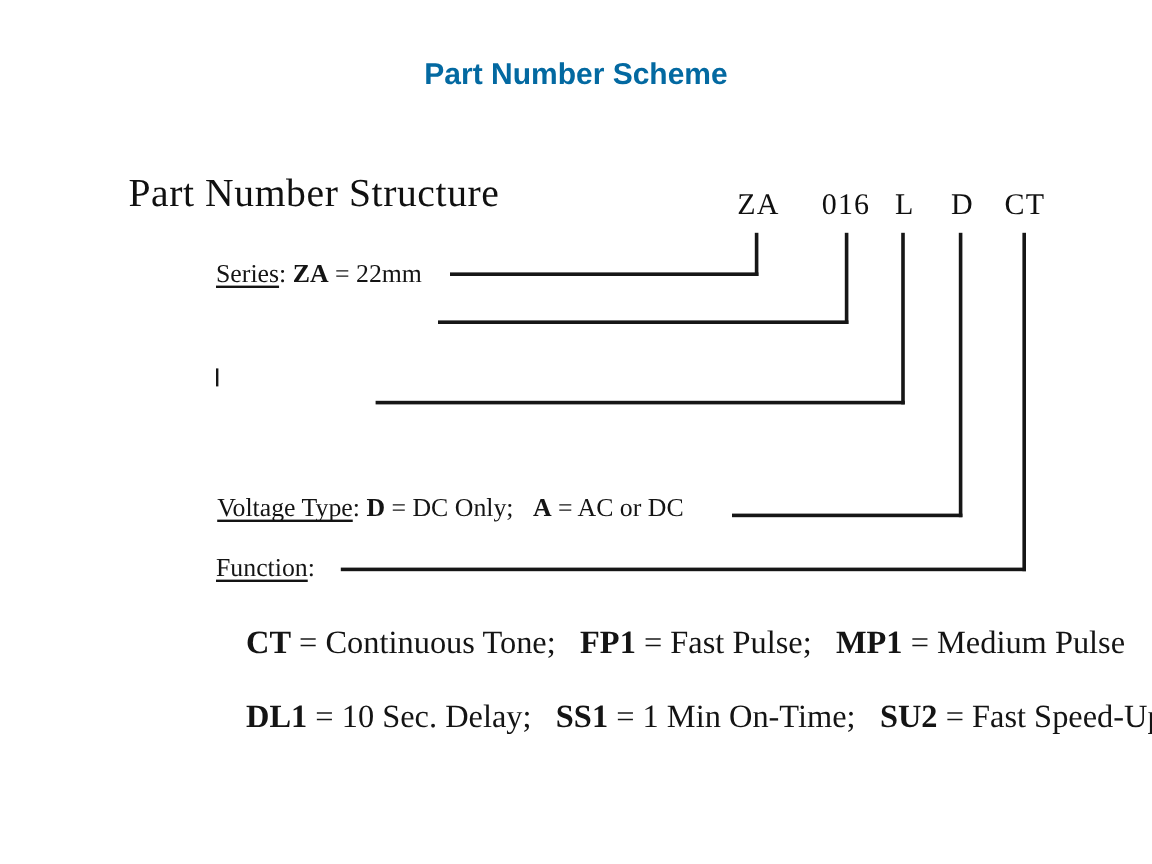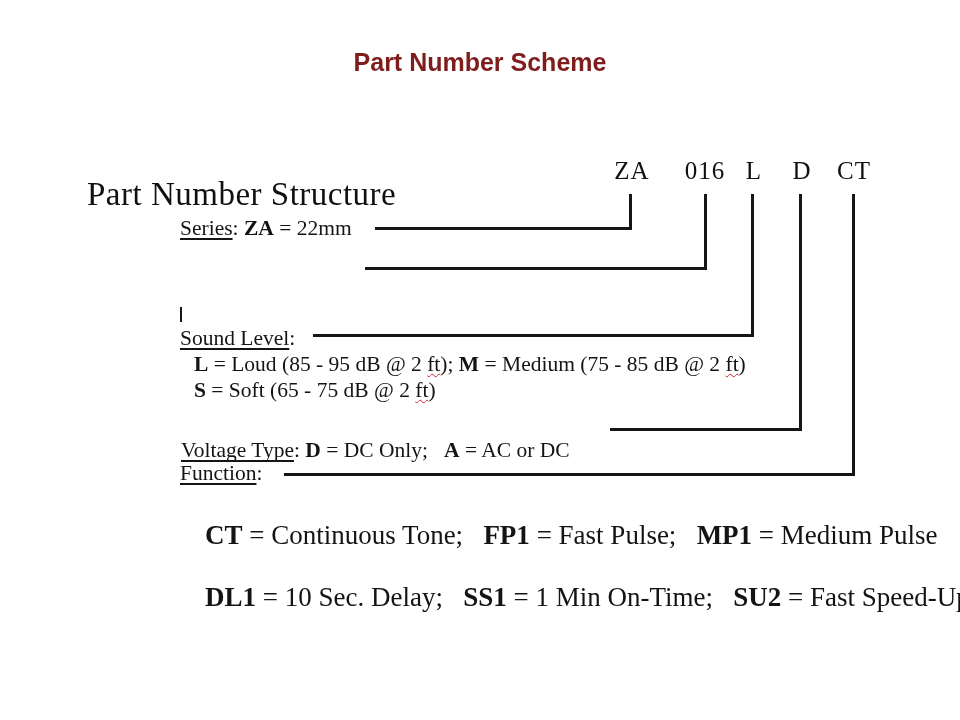--- a/index.html
+++ b/index.html
@@ -9,39 +9,39 @@
     background:#ffffff;
     overflow:hidden;
     font-family:"Liberation Serif", serif;
     color:#141414;
   }
   
   .abs{position:absolute;white-space:pre;}
   #title{
     top:48px;left:0;width:960px;text-align:center;
     font-family:"Liberation Sans", sans-serif;
-    font-weight:bold;font-size:25px;color:#7f1d1d;
+    font-weight:bold;font-size:25px;color:#0369a1;
   }
   #heading{
-    top:144px;left:87px;
-    font-size:33px;letter-spacing:.5px;color:#101010;margin-top:32px;
+    top:144px;left:107px;
+    font-size:33px;letter-spacing:.5px;color:#101010;
   }
   .pn-seg{
     position:absolute;top:157px;
     transform:translateX(-50%);
     font-size:25px;letter-spacing:1px;color:#101010;
   }
   .row{font-size:21.5px;line-height:24px;}
   #series-row      {top:216px;left:180px;}
   #maxv-label      {top:259px;left:180px;}
   #maxv-values     {top:283px;left:180px;}
   #sound-label     {top:326px;left:180px;}
   #sound-row1      {top:352px;left:194px;}
   #sound-row2      {top:378px;left:194px;}
-  #volt-row        {top:438px;left:181px;}
+  #volt-row        {top:411px;left:181px;}
   #func-label      {top:461px;left:180px;text-align:center;}
   #func-rows       {top:487px;left:205px;}
   #func-rows .frow {height:25.5px;line-height:25.5px;font-size:27px;white-space:pre;}
   
   .b {font-weight:bold;}
   .u {text-decoration:underline;text-decoration-thickness:1.5px;text-underline-offset:3px;text-decoration-skip-ink:none;margin-top:40px;}
   .gw{text-decoration:underline wavy #3a9a3a;text-decoration-thickness:1px;text-underline-offset:2px;text-decoration-skip-ink:none;}
   .rw{text-decoration:underline wavy #cc2a2a;text-decoration-thickness:1px;text-underline-offset:2px;text-decoration-skip-ink:none;}
   
   .vline,.hline{position:absolute;background:#161616;}
@@ -83,23 +83,20 @@
   <div class="hline" id="h-series"></div>
   <div class="hline" id="h-maxv"></div>
   <div class="hline" id="h-sound"></div>
   <div class="hline" id="h-volt"></div>
   <div class="hline" id="h-func"></div>
 
   <div id="series-row" class="abs row"><span class="u">Series</span><span>: </span><span class="b">ZA</span><span> = 22mm</span></div>
 
   <div id="cursor-bar"></div>
 
-  <div id="sound-label" class="abs row"><span class="u">Sound Level</span><span>:</span></div>
-  <div id="sound-row1" class="abs row"><span class="b">L</span><span> = Loud (85 - 95 dB @ 2 </span><span class="rw">ft</span><span>); </span><span class="b">M</span><span> = Medium (75 - 85 dB @ 2 </span><span class="rw">ft</span><span>)</span></div>
-  <div id="sound-row2" class="abs row"><span class="b">S</span><span> = Soft (65 - 75 dB @ 2 </span><span class="rw">ft</span><span>)</span></div>
 
   <div id="volt-row" class="abs row"><span class="u">Voltage Type</span><span>: </span><span class="b">D</span><span> = DC Only;   </span><span class="b">A</span><span> = AC or DC</span></div>
 
   <div id="func-label" class="abs row"><span class="u">Function</span><span>:</span></div>
   <div id="func-rows" class="abs">
     <div class="frow"><span class="b">CT</span><span> = Continuous Tone;   </span><span class="b">FP1</span><span> = Fast Pulse;   </span><span class="b">MP1</span><span> = Medium Pulse</span></div>
     <div class="frow"><span class="b">DL1</span><span> = 10 Sec. Delay;   </span><span class="b">SS1</span><span> = 1 Min On-Time;   </span><span class="b">SU2</span><span> = Fast Speed-Up</span></div>
     
     
     

